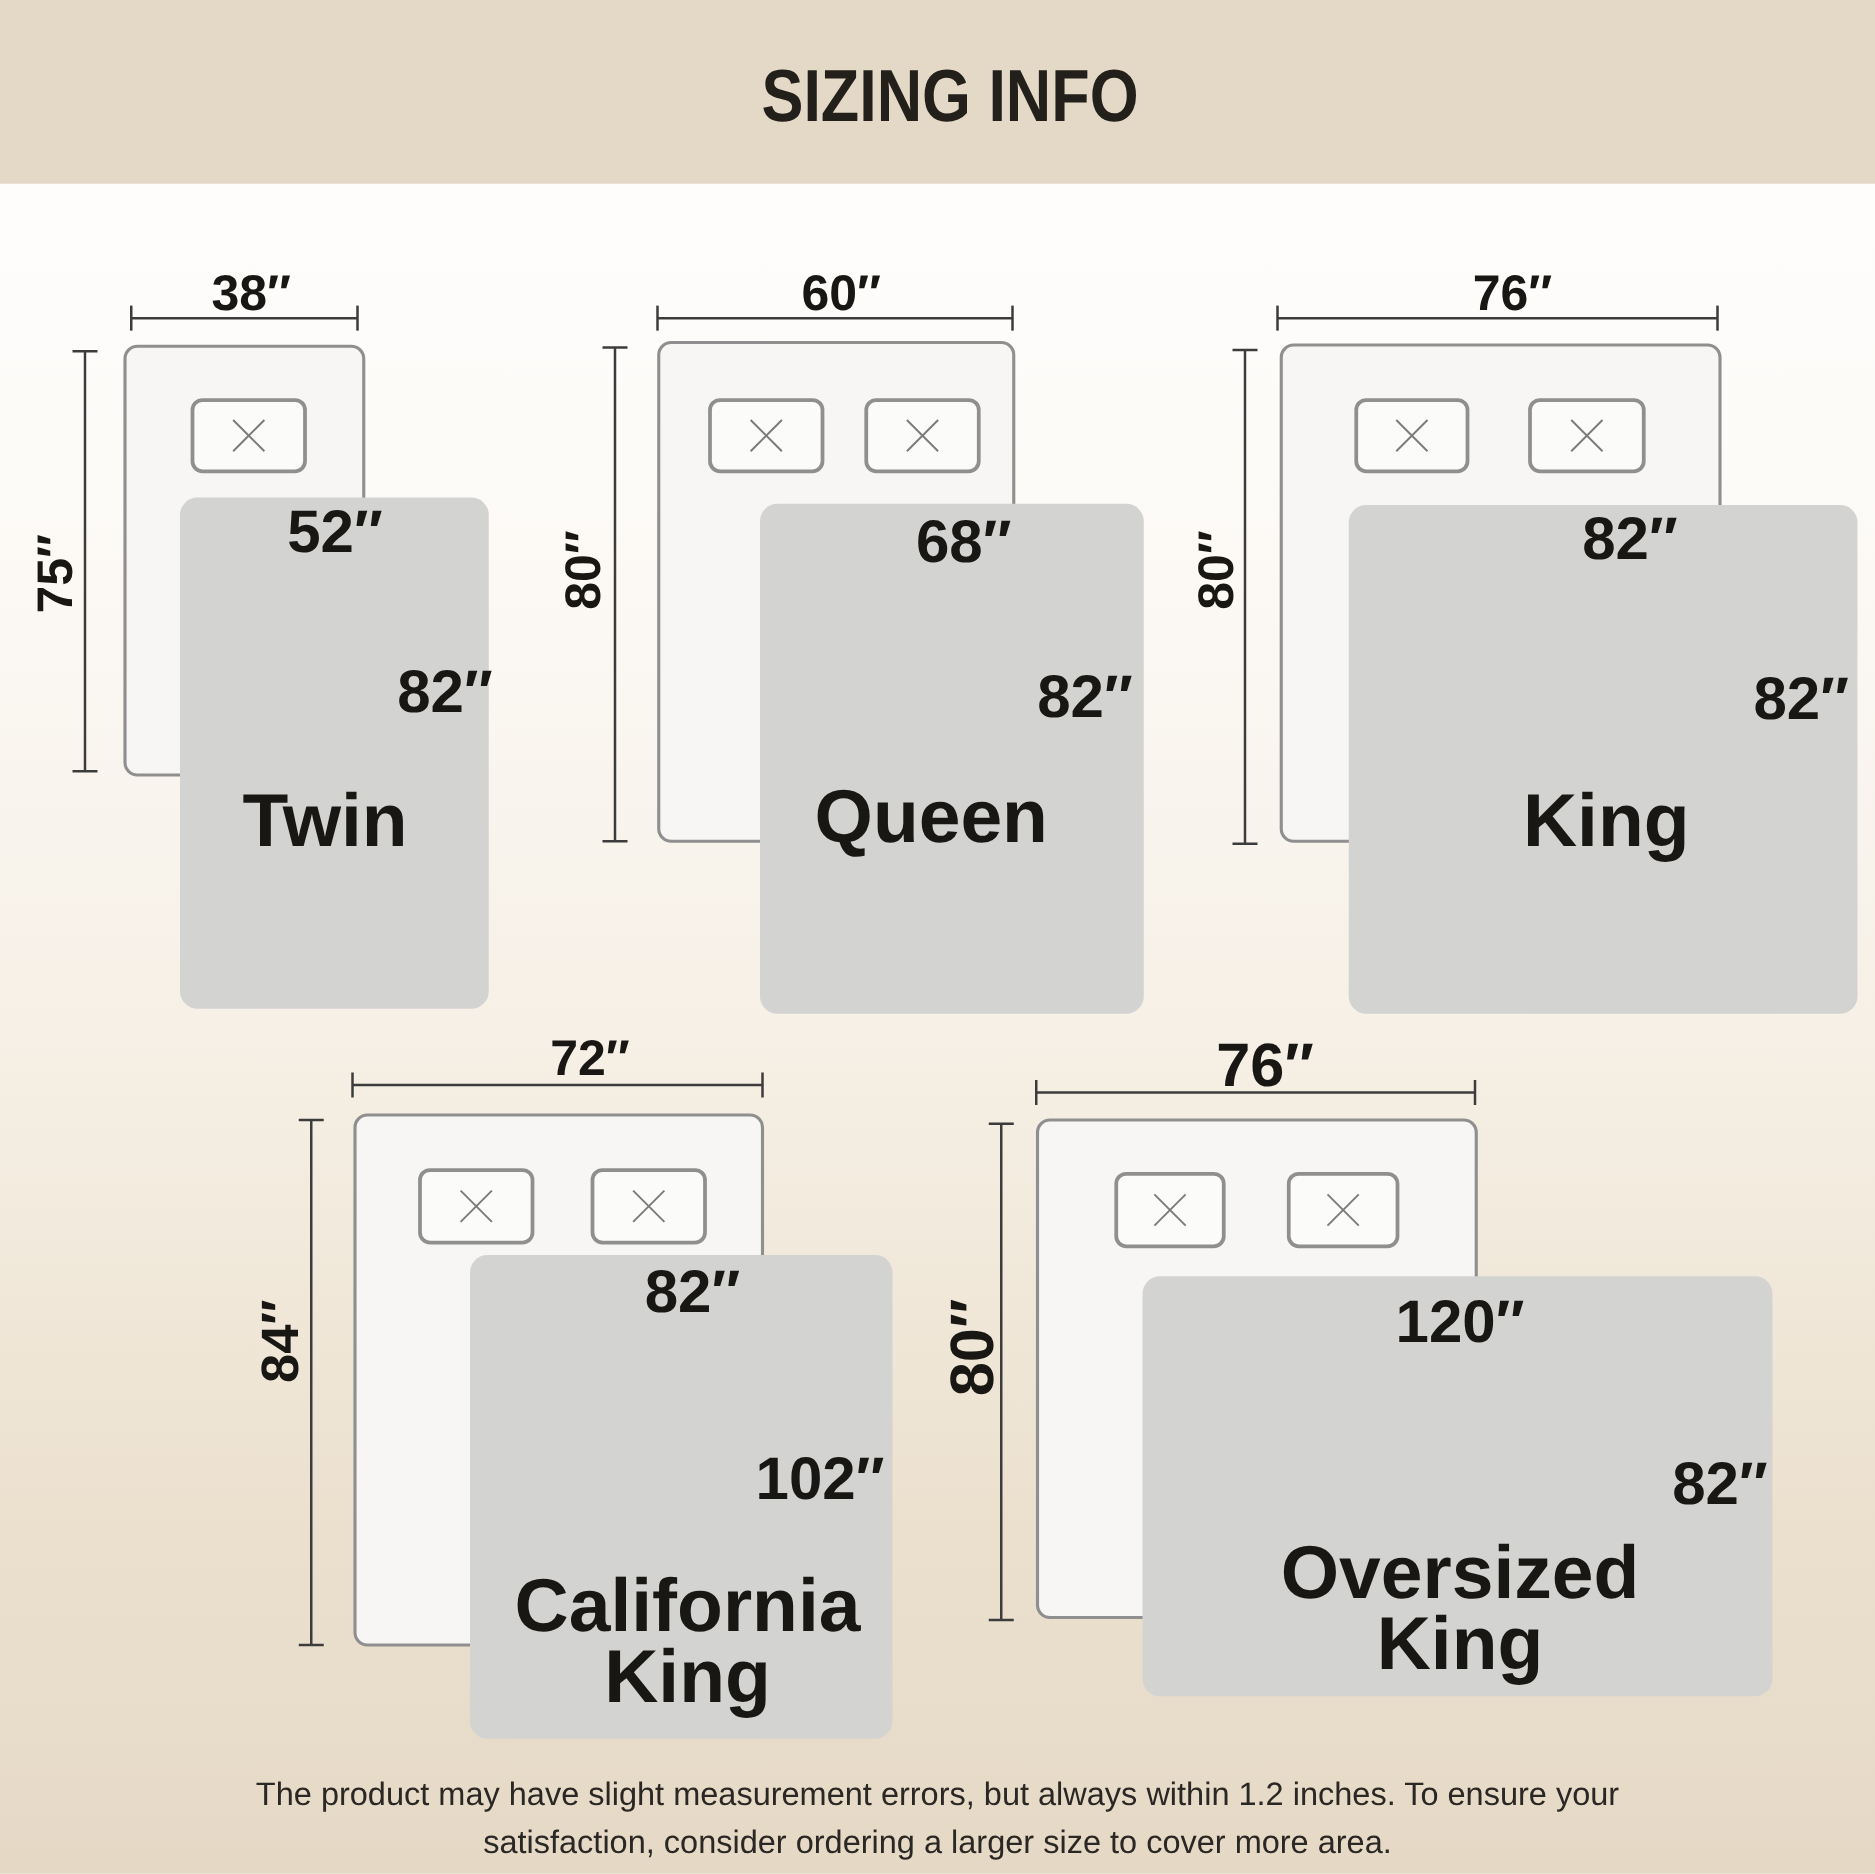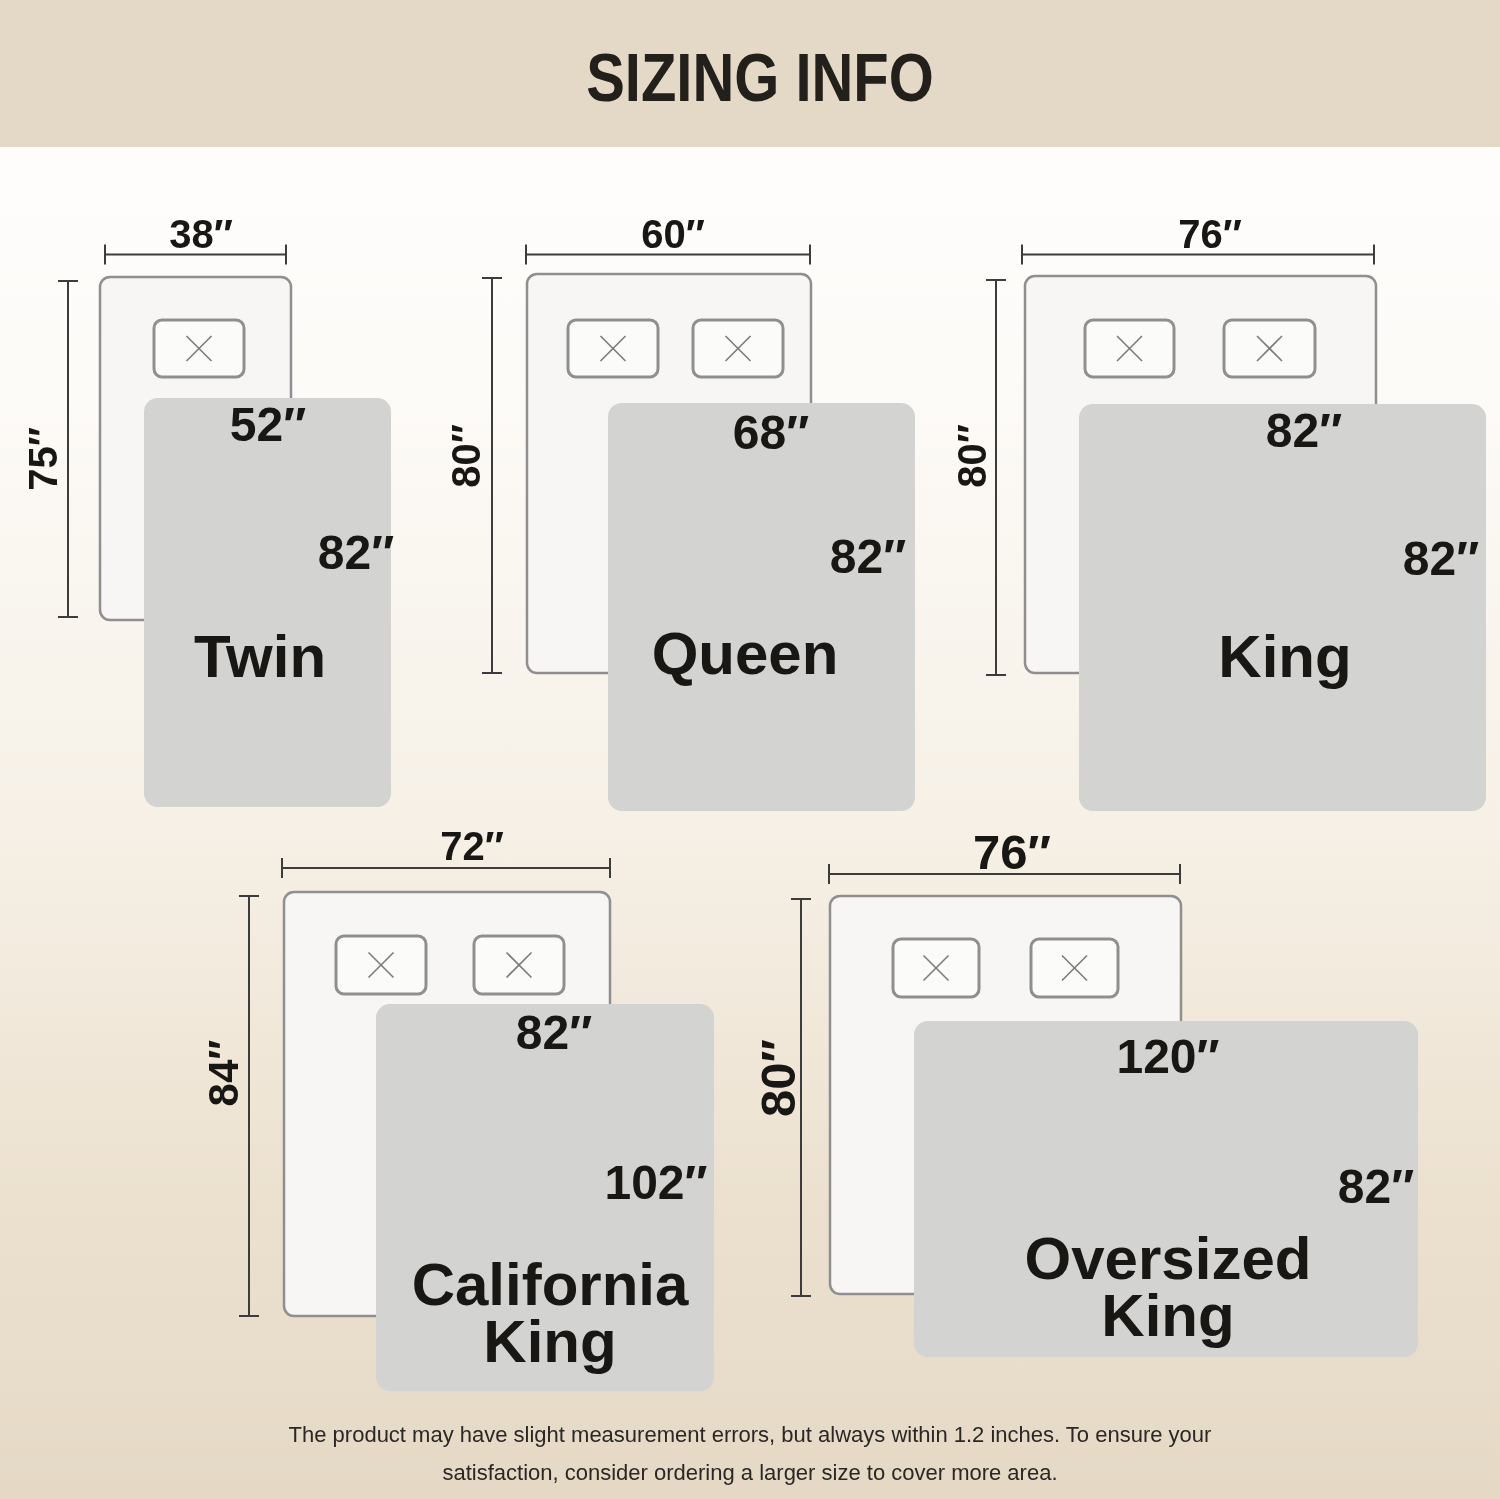--- a/index.html
+++ b/index.html
@@ -5,21 +5,21 @@
   html,body { margin:0; padding:0; }
   body { width:1500px; height:1499px; overflow:hidden;
          font-family:"Liberation Sans", sans-serif; position:relative;
          background:linear-gradient(180deg,#ffffff 0%,#fdfbf8 25%,#f6f0e6 55%,#ece1cf 80%,#e5d9c6 100%); }
 </style>
 </head>
 <body>
 
 <div style="position:absolute;left:0;top:0;width:1500px;height:147px;background:#e4d8c6;"></div>
 
-<div style="position:absolute;left:0;top:0;width:1500px;height:147px;display:flex;align-items:center;justify-content:center;font-size:68px;font-weight:bold;color:#23201b;padding-top:6px;box-sizing:border-box;padding-left:20px;">
+<div style="position:absolute;left:0;top:0;width:1500px;height:147px;display:flex;align-items:center;justify-content:center;font-size:59px;font-weight:bold;color:#23201b;padding-top:6px;box-sizing:border-box;padding-left:20px;">
     <span style="display:inline-block;transform:scaleX(0.852);transform-origin:center;">SIZING INFO</span>
   </div>
 <svg width="1500" height="1499" viewBox="0 0 1500 1499" xmlns="http://www.w3.org/2000/svg" font-family="Liberation Sans, sans-serif" style="position:absolute;left:0;top:0">
 
 <g>
       <text x="201" y="247.9" font-size="40" font-weight="bold" fill="#191714" text-anchor="middle">38″</text>
     </g>
 
 <g>
       <line x1="105" y1="254.5" x2="286" y2="254.5" stroke="#3c3c3c" stroke-width="2"></line>
@@ -267,13 +267,13 @@
 <g>
       <text x="1376" y="1203.3" font-size="48" font-weight="bold" fill="#191714" text-anchor="middle">82″</text>
     </g>
 
 <g>
       <text x="1168" y="1278.6" font-size="60" font-weight="bold" fill="#191714" text-anchor="middle">Oversized</text>
       <text x="1168" y="1335.6" font-size="60" font-weight="bold" fill="#191714" text-anchor="middle">King</text>
     </g>
 </svg>
 
-<div style="position:absolute;left:0;top:1416px;width:1500px;text-align:center;font-size:22px;color:#2b2724;line-height:38px;">The product may have slight measurement errors, but always within 1.2 inches. To ensure your<br>satisfaction, consider ordering a larger size to cover more area.</div>
+<div style="position:absolute;left:0;top:1416px;width:1500px;text-align:center;font-size:26px;color:#2b2724;line-height:38px;">The product may have slight measurement errors, but always within 1.2 inches. To ensure your<br>satisfaction, consider ordering a larger size to cover more area.</div>
 
 </body></html>

